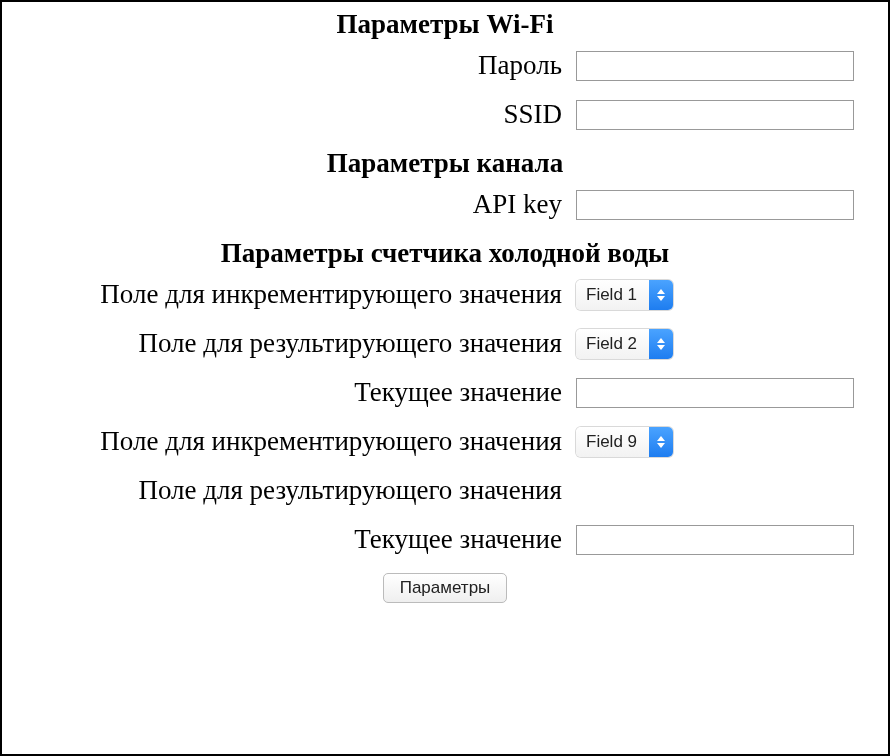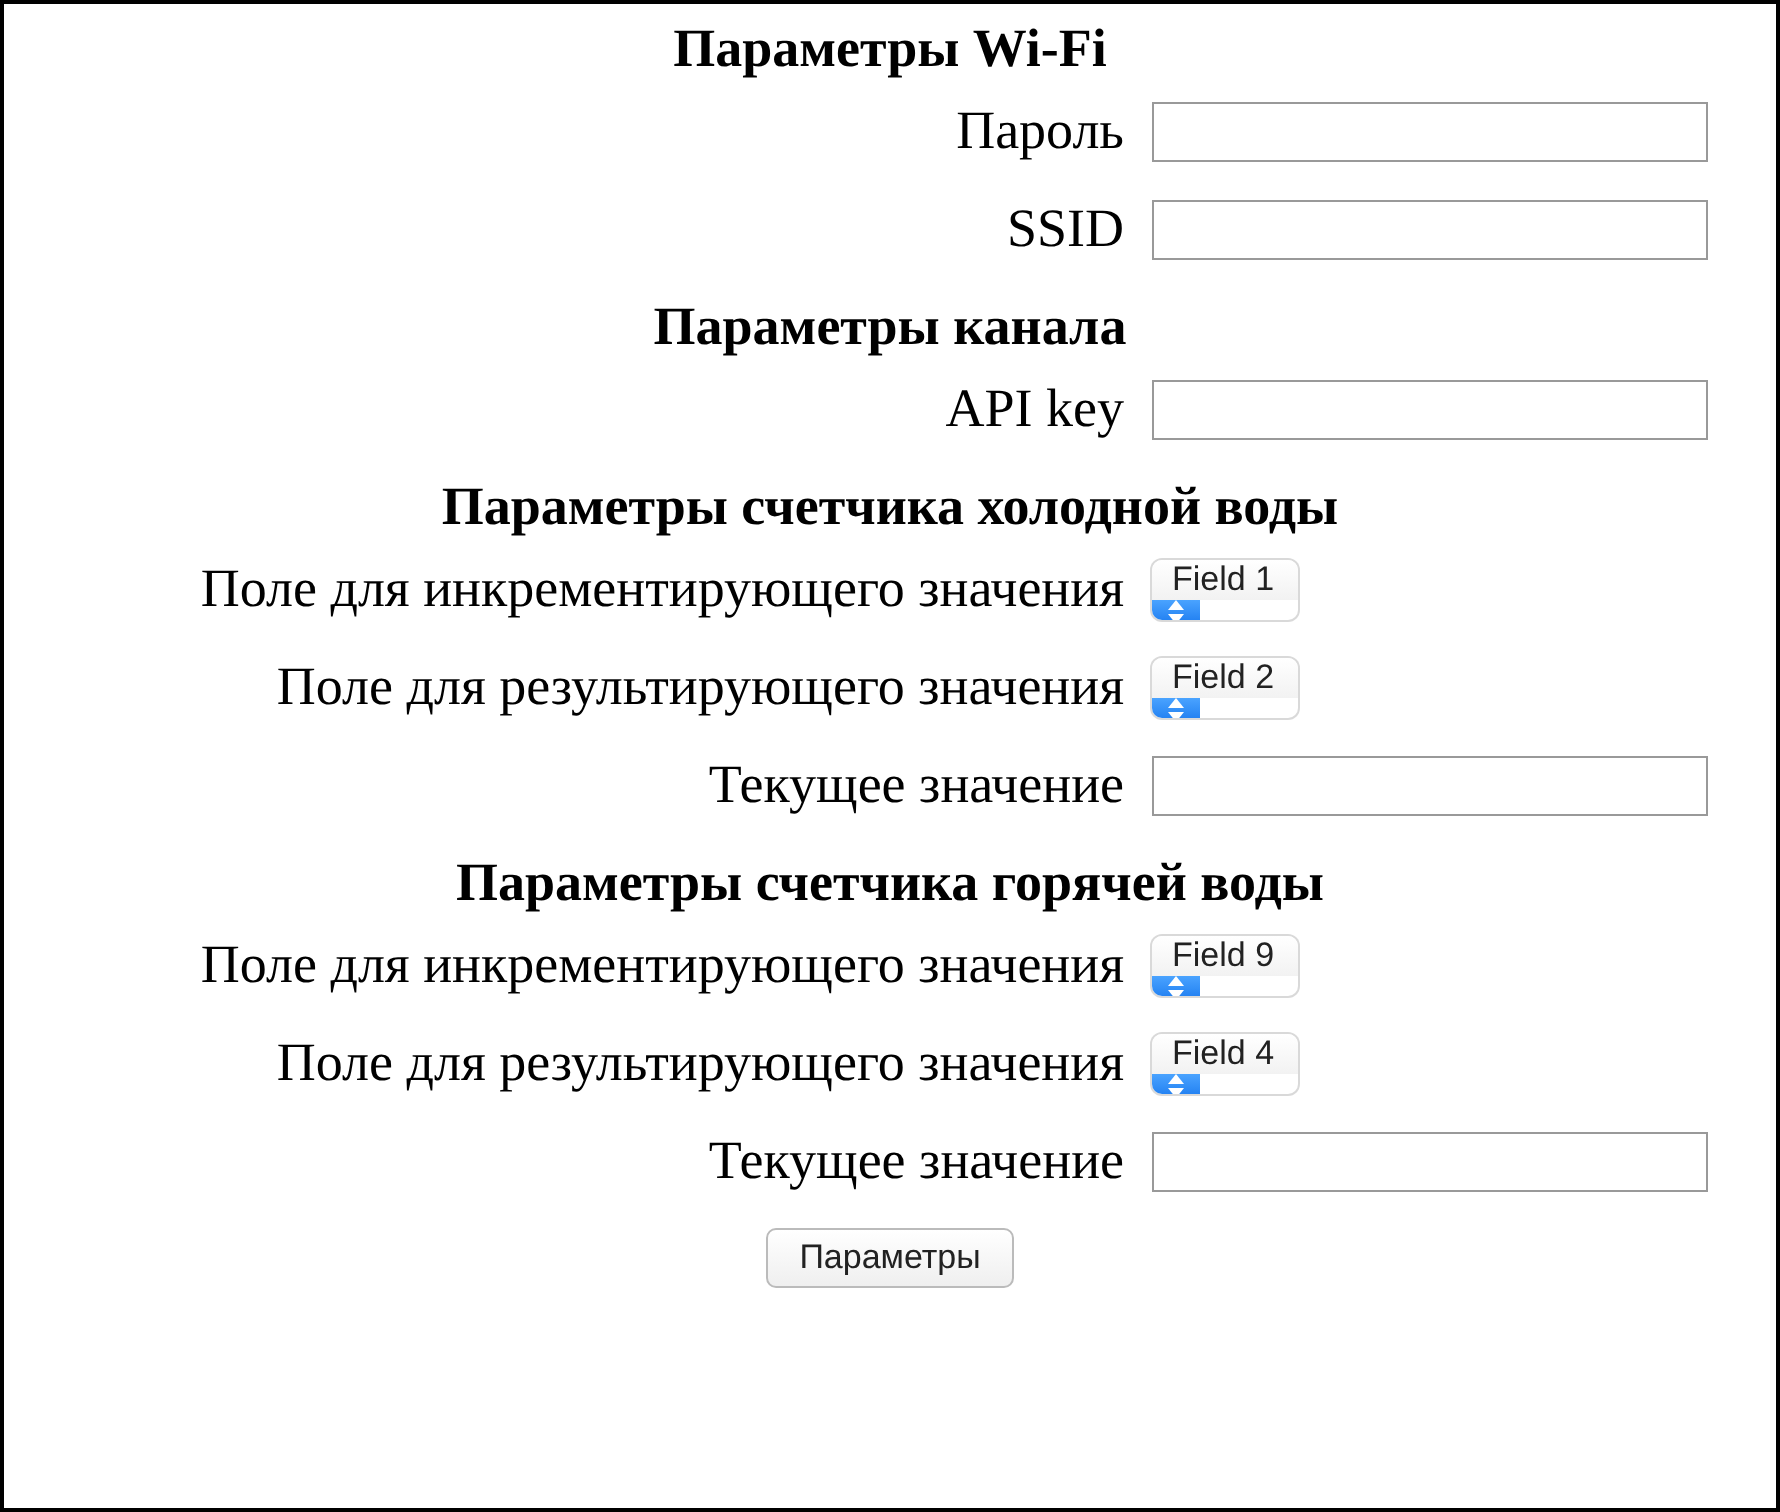--- a/index.html
+++ b/index.html
@@ -48,21 +48,20 @@
     }
     .mac-select {
       display: inline-flex;
       align-items: stretch;
       height: 30px;
       border-radius: 5px;
       overflow: hidden;
       box-shadow: 0 0 0 1px rgba(0,0,0,0.15);
       cursor: default;
       font-family: -apple-system, "Helvetica Neue", Arial, sans-serif;
-      flex-direction: column;
     }
     .mac-select .sel-label {
       background: linear-gradient(#ffffff, #f2f2f2);
       padding: 0 12px 0 10px;
       font-size: 17px;
       display: flex;
       align-items: center;
       color: #222;
     }
     .mac-select .sel-arrows {
@@ -160,46 +159,36 @@
     </div>
   </div>
 
   <div class="row">
     <div class="label">Текущее значение</div>
     <div class="control">
       <input type="text" class="text-input" value="" style="">
     </div>
   </div>
 
-  <div class="section-heading">Параметры счетчика горячей воды</div>
 
   <div class="row">
     <div class="label">Поле для инкрементирующего значения</div>
     <div class="control">
       <div class="mac-select">
         <span class="sel-label">Field 9</span>
         <span class="sel-arrows">
           <span class="tri-up"></span>
             <span class="tri-down"></span>
         </span>
       </div>
     </div>
   </div>
 
   <div class="row">
     <div class="label">Поле для результирующего значения</div>
-    <div class="control">
-      <div class="mac-select">
-        <span class="sel-label">Field 4</span>
-        <span class="sel-arrows">
-          <span class="tri-up"></span>
-            <span class="tri-down"></span>
-        </span>
-      </div>
-    </div>
   </div>
 
   <div class="row">
     <div class="label">Текущее значение</div>
     <div class="control">
       <input type="text" class="text-input" value="" style="">
     </div>
   </div>
 
   <div class="submit-row">

